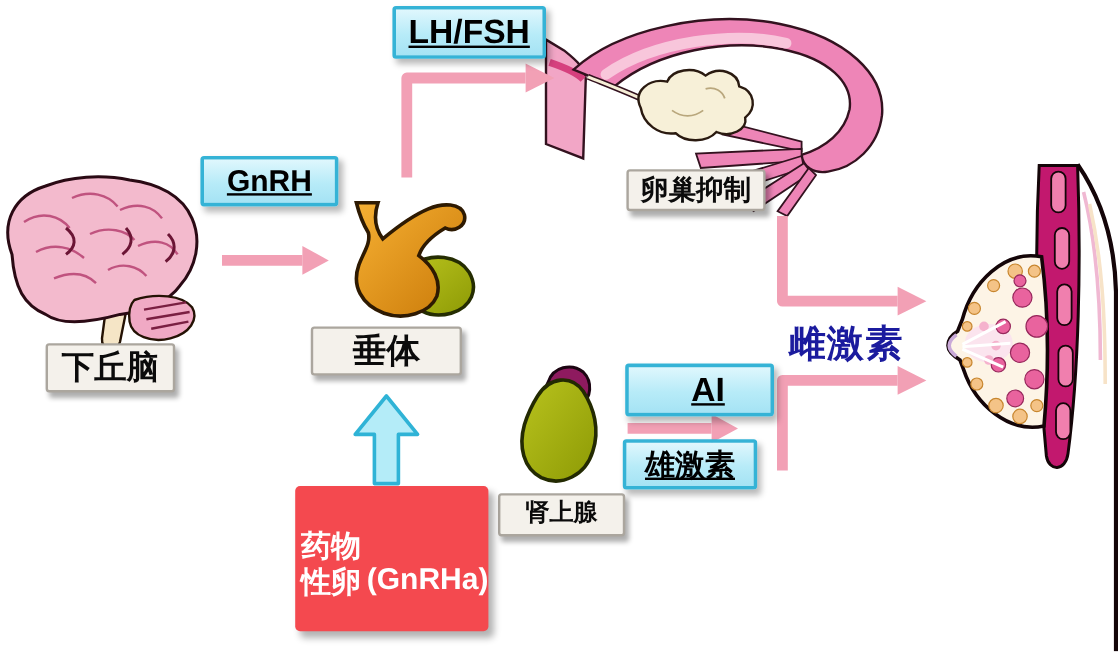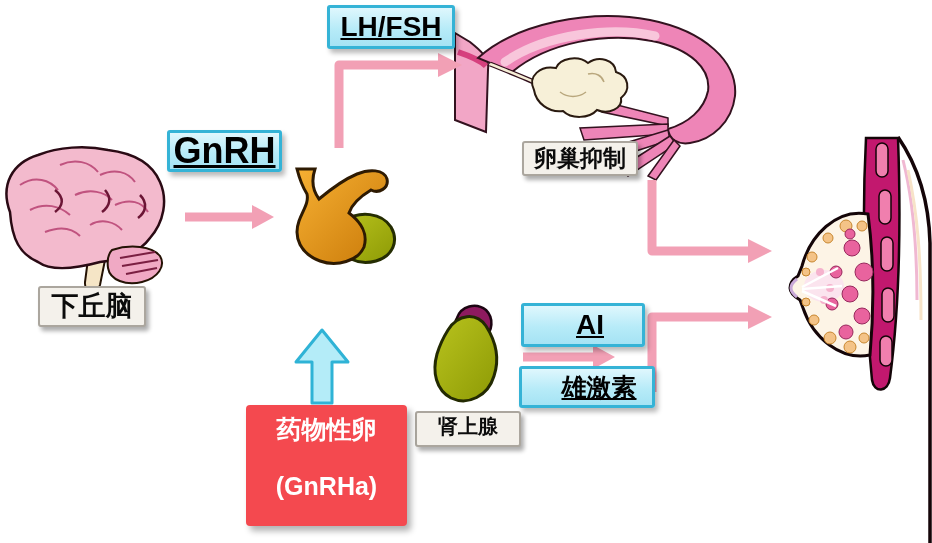--- a/index.html
+++ b/index.html
@@ -15,32 +15,32 @@
     box-shadow:3px 4px 5px rgba(0,0,0,.28);
     font-weight:bold;color:#000;text-decoration:underline;
   }
   .label-box{
     position:absolute;z-index:3;display:flex;align-items:flex-start;justify-content:center;
     background:#f4f1eb;border:2px solid #aba69e;border-radius:3px;
     box-shadow:3px 4px 4px rgba(0,0,0,.32);
     font-weight:bold;color:#0b0b0b;
   }
   .red-box{
-    position:absolute;z-index:3;display:flex;flex-direction:column;align-items:center;
+    position:absolute;z-index:3;display:flex;flex-direction:row;align-items:center;
     background:#f4494f;border-radius:4px;box-shadow:4px 5px 6px rgba(0,0,0,.3);
     color:#fff;font-weight:bold;text-align:center;
   }
   .estrogen{
     position:absolute;z-index:3;color:#1b1b9e;font-weight:bold;
     font-size:31px;letter-spacing:1px;white-space:nowrap;
   }
-  #gnrh-box{left:167px;top:130px;width:109px;height:36px;font-size:36px;align-items:center;}
+  #gnrh-box{left:167px;top:130px;width:109px;height:36px;font-size:25px;align-items:center;}
   #lhfsh-box{left:327px;top:5px;width:122px;height:38px;font-size:28px;}
   #ai-box{left:521px;top:303px;width:104px;height:38px;font-size:28px;padding-left:14px;}
-  #androgen-box{left:519px;top:366px;width:106px;height:36px;font-size:25px;padding-left:24px;}
+  #androgen-box{left:519px;top:366px;width:106px;height:36px;font-size:25px;}
   #hypothalamus-label{left:38px;top:286px;width:104px;height:37px;font-size:27px;}
   #pituitary-label{left:259px;top:272px;width:122px;height:37px;font-size:28px;}
   #ovarian-suppression-label{left:522px;top:141px;width:112px;height:31px;font-size:23px;}
   #adrenal-label{left:415px;top:411px;width:102px;height:32px;font-size:20px;}
   #treatment-box{left:246px;top:405px;width:161px;height:121px;font-size:25px;line-height:1.18;padding-top:10px;box-sizing:border-box;}
   #treatment-line3{margin-top:27px;font-size:25px;}
   #estrogen-label{left:657px;top:266px;}
 </style>
 </head>
 <body>
@@ -215,28 +215,34 @@
   </div>
 
   <div class="cyan-box" id="androgen-box">
     <span>雄激素</span>
   </div>
 
   <div class="label-box" id="hypothalamus-label">
     <span>下丘脑</span>
   </div>
 
+  <div class="label-box" id="pituitary-label">
+    <span>垂体</span>
+  </div>
 
   <div class="label-box" id="ovarian-suppression-label">
     <span>卵巢抑制</span>
   </div>
 
   <div class="label-box" id="adrenal-label">
     <span>肾上腺</span>
   </div>
 
   <div class="red-box" id="treatment-box">
     <span>药物性卵</span>
     <span id="treatment-line3">(GnRHa)</span>
   </div>
 
+  <div class="estrogen" id="estrogen-label">
+    <span>雌激素</span>
+  </div>
 
 </div>
 
 </body></html>

